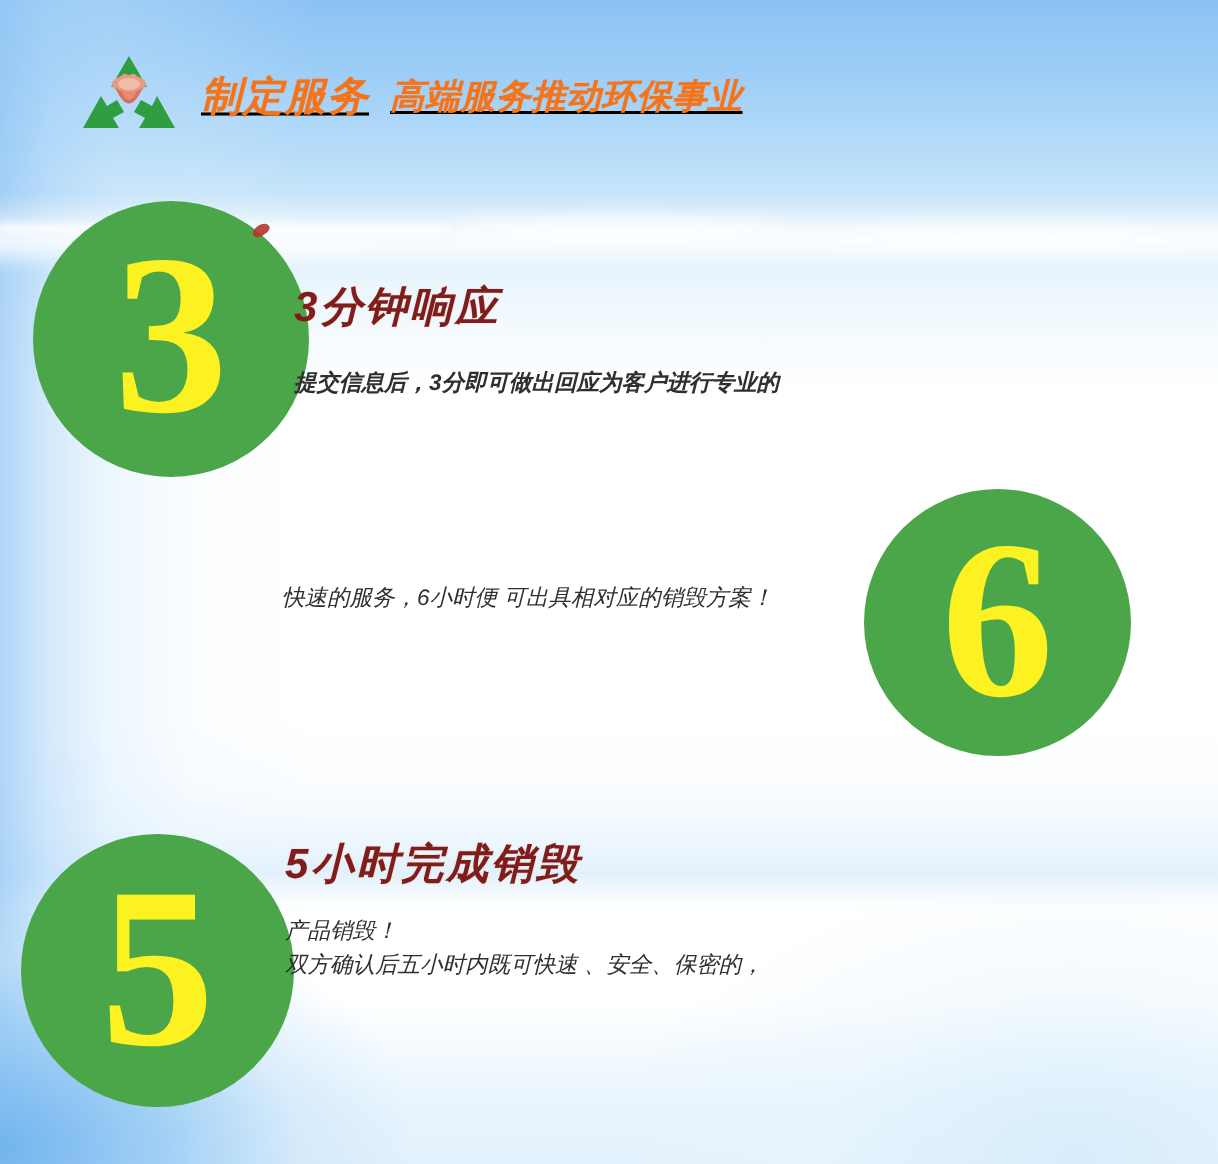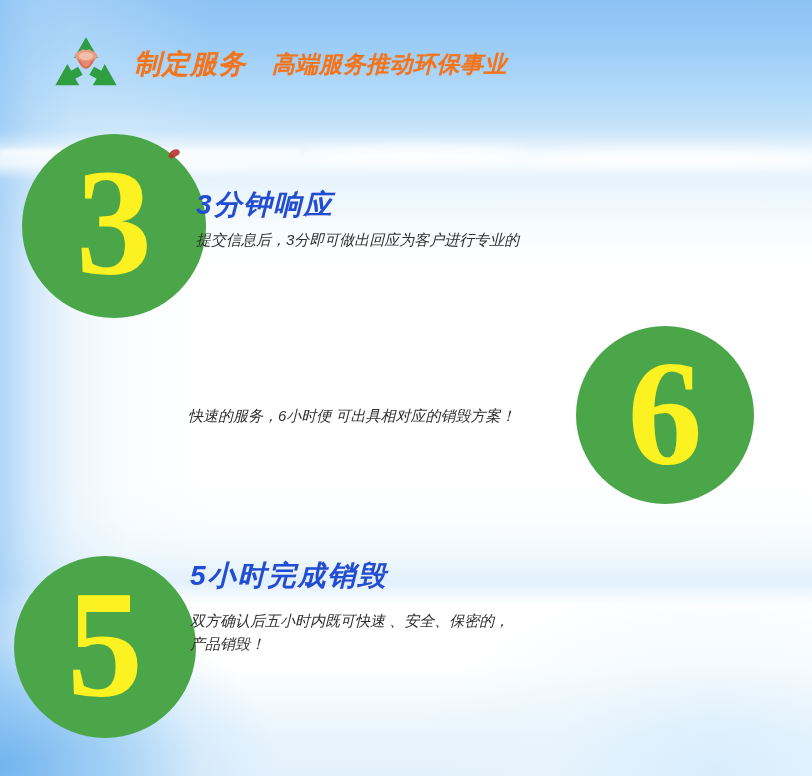--- a/index.html
+++ b/index.html
@@ -118,20 +118,21 @@
   }
 
   
   .header {
     position: absolute;
     left: 52px;
     top: 36px;
     display: flex;
     align-items: center;
     gap: 14px;
+    text-decoration: underline;
   }
 
   .logo {
     width: 68px;
     height: 56px;
     flex: none;
   }
 
   .header-title {
     font-size: 27px;
@@ -143,21 +144,20 @@
     text-shadow: 0 0 1px rgba(244,116,27,0.4);
   }
 
   .header-subtitle {
     font-size: 23px;
     font-weight: bold;
     font-style: italic;
     color: #f4741b;
     letter-spacing: 0.5px;
     white-space: nowrap;
-    margin-left: 12px;
     text-shadow: 0 0 1px rgba(244,116,27,0.4);
   }
 
   
   .circle {
     position: absolute;
     border-radius: 50%;
     background: #4aa648;
     display: flex;
     align-items: center;
@@ -190,40 +190,40 @@
     opacity: .9;
   }
 
   
   .block { position: absolute; }
 
   .block-head {
     font-size: 28px;
     font-weight: bold;
     font-style: italic;
-    color: #1d4ed8;
+    color: #7f1d1d;
     letter-spacing: 2px;
     white-space: nowrap;
     text-shadow: 0 0 1px rgba(244,116,27,0.35);
   }
 
   .block-body {
     font-size: 15px;
     font-style: italic;
     color: #2f2f2f;
     line-height: 1.55;
     white-space: nowrap;
   }
 
   #block-3 { left: 196px; top: 186px; }
-  #block-3 .block-body { margin-top: 4px; }
+  #block-3 .block-body { margin-top: 20px; font-weight: bold; }
 
   #block-6 { left: 188px; top: 386px; }
   #block-6 .block-head { margin-left: 184px; }
-  #block-6 .block-body { margin-top: 18px; }
+  #block-6 .block-body { margin-top: 1px; }
 
   #block-5 { left: 190px; top: 557px; }
   #block-5 .block-body { margin-top: 14px; }
 </style>
 </head>
 <body>
 
 <div id="poster">
 
   <div class="bg-base"></div>
@@ -279,18 +279,18 @@
     </div>
   </div>
 
   <div class="circle" id="circle-5">
     <span class="num">5</span>
   </div>
 
   <div class="block" id="block-5">
     <div class="block-head">5小时完成销毁</div>
     <div class="block-body">
+      <div>产品销毁！</div>
       <div>双方确认后五小时内既可快速 、安全、保密的，</div>
-      <div>产品销毁！</div>
     </div>
   </div>
 
 </div>
 
 </body></html>

